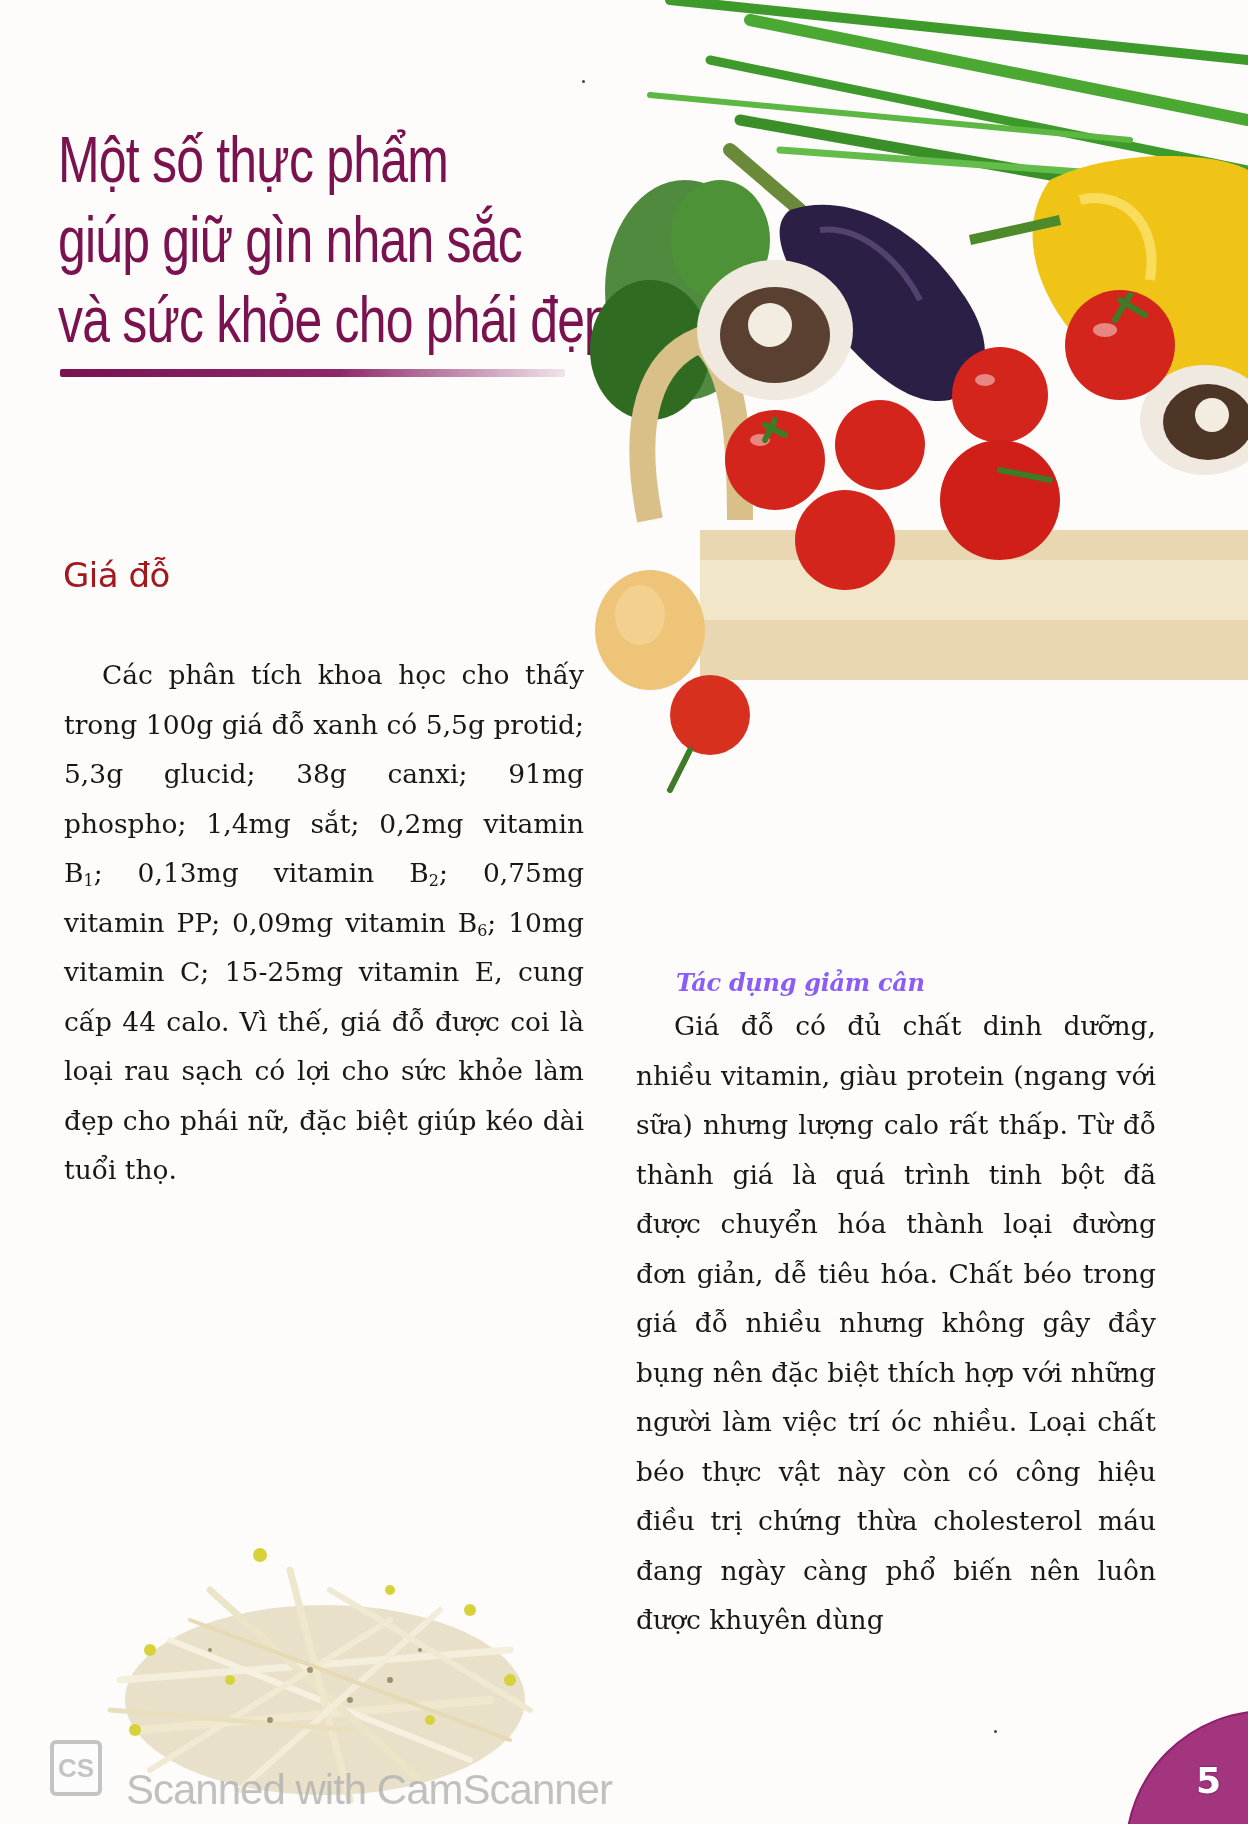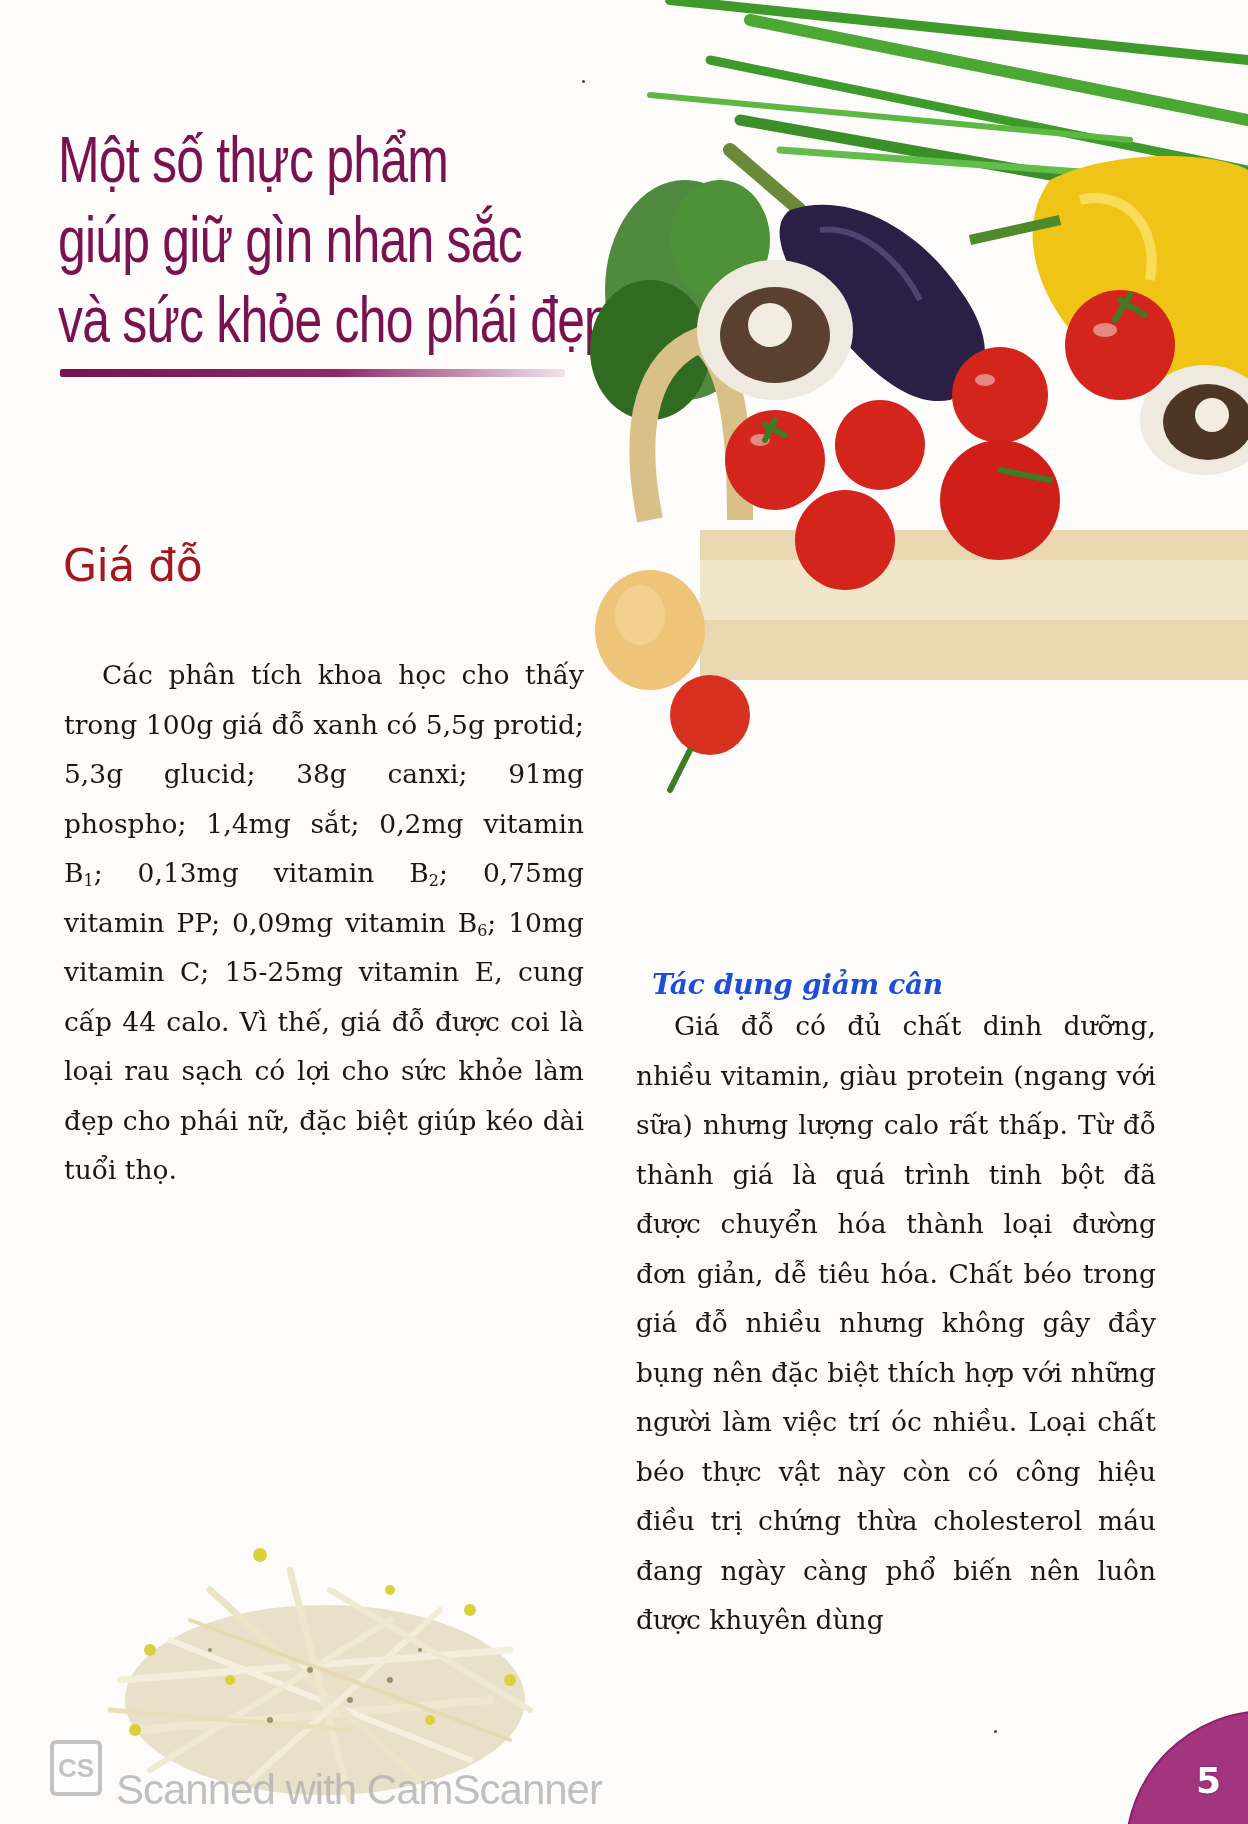--- a/index.html
+++ b/index.html
@@ -16,44 +16,44 @@
     transform:scaleX(0.78); transform-origin:left top;
     letter-spacing:-1px;
   }
   .page-title .ln { display:block; white-space:nowrap; }
   .title-rule {
     position:absolute; left:60px; top:369px; width:505px; height:8px;
     background:linear-gradient(to right,#7a1250 0%,#8e2868 55%,rgba(160,90,140,0.15) 100%);
     border-radius:2px;
   }
   .section-heading {
-    position:absolute; left:63px; top:540px;
-    font-family:"DejaVu Sans", sans-serif; font-size:44px; color:#a3181c;
+    position:absolute; left:63px; top:555px;
+    font-family:"DejaVu Sans", sans-serif; font-size:34px; color:#a3181c;
     letter-spacing:-0.5px;
   }
   .col {
     position:absolute; font-size:26.5px; line-height:49.5px;
     text-align:justify; color:#1b1616;
   }
   .col p { margin:0; text-indent:38px; }
   .col-left { left:64px; top:644px; width:520px; }
   .col-left .p2 { margin-top:6px; }
   .col-right { left:636px; top:1001px; width:520px; }
   .sub-heading {
-    position:absolute; left:652px; top:968px;
-    font-family:"DejaVu Serif", serif; font-style:italic; font-size:28px;
-    color:#1d4ed8; font-weight:bold; letter-spacing:-0.3px;
+    position:absolute; left:676px; top:968px;
+    font-family:"DejaVu Serif", serif; font-style:italic; font-size:24px;
+    color:#8b5cf6; font-weight:bold; letter-spacing:-0.3px;
   }
   sub { font-size:16px; vertical-align:-4px; line-height:0; }
 
   .veg-photo { position:absolute; left:590px; top:0; width:658px; height:880px; }
   .sprout-photo { position:absolute; left:90px; top:1530px; width:470px; height:290px; }
 
   .watermark {
-    position:absolute; left:50px; top:1722px; display:flex; align-items:center; gap:14px;
+    position:absolute; left:50px; top:1722px; display:flex; align-items:center; gap:24px;
     opacity:0.78;
   }
   .watermark .cs-logo {
     width:52px; height:56px; border-radius:6px; border:4px solid #b4b4b4;
     box-sizing:border-box; color:#b4b4b4; font-family:"Liberation Sans", sans-serif;
     font-size:26px; font-weight:bold; display:flex; align-items:center; justify-content:center;
     background:rgba(255,255,255,0.4);
   }
   .watermark .wm-text {
     font-family:"Liberation Sans", sans-serif; font-size:42px; color:#b0b0b0;

